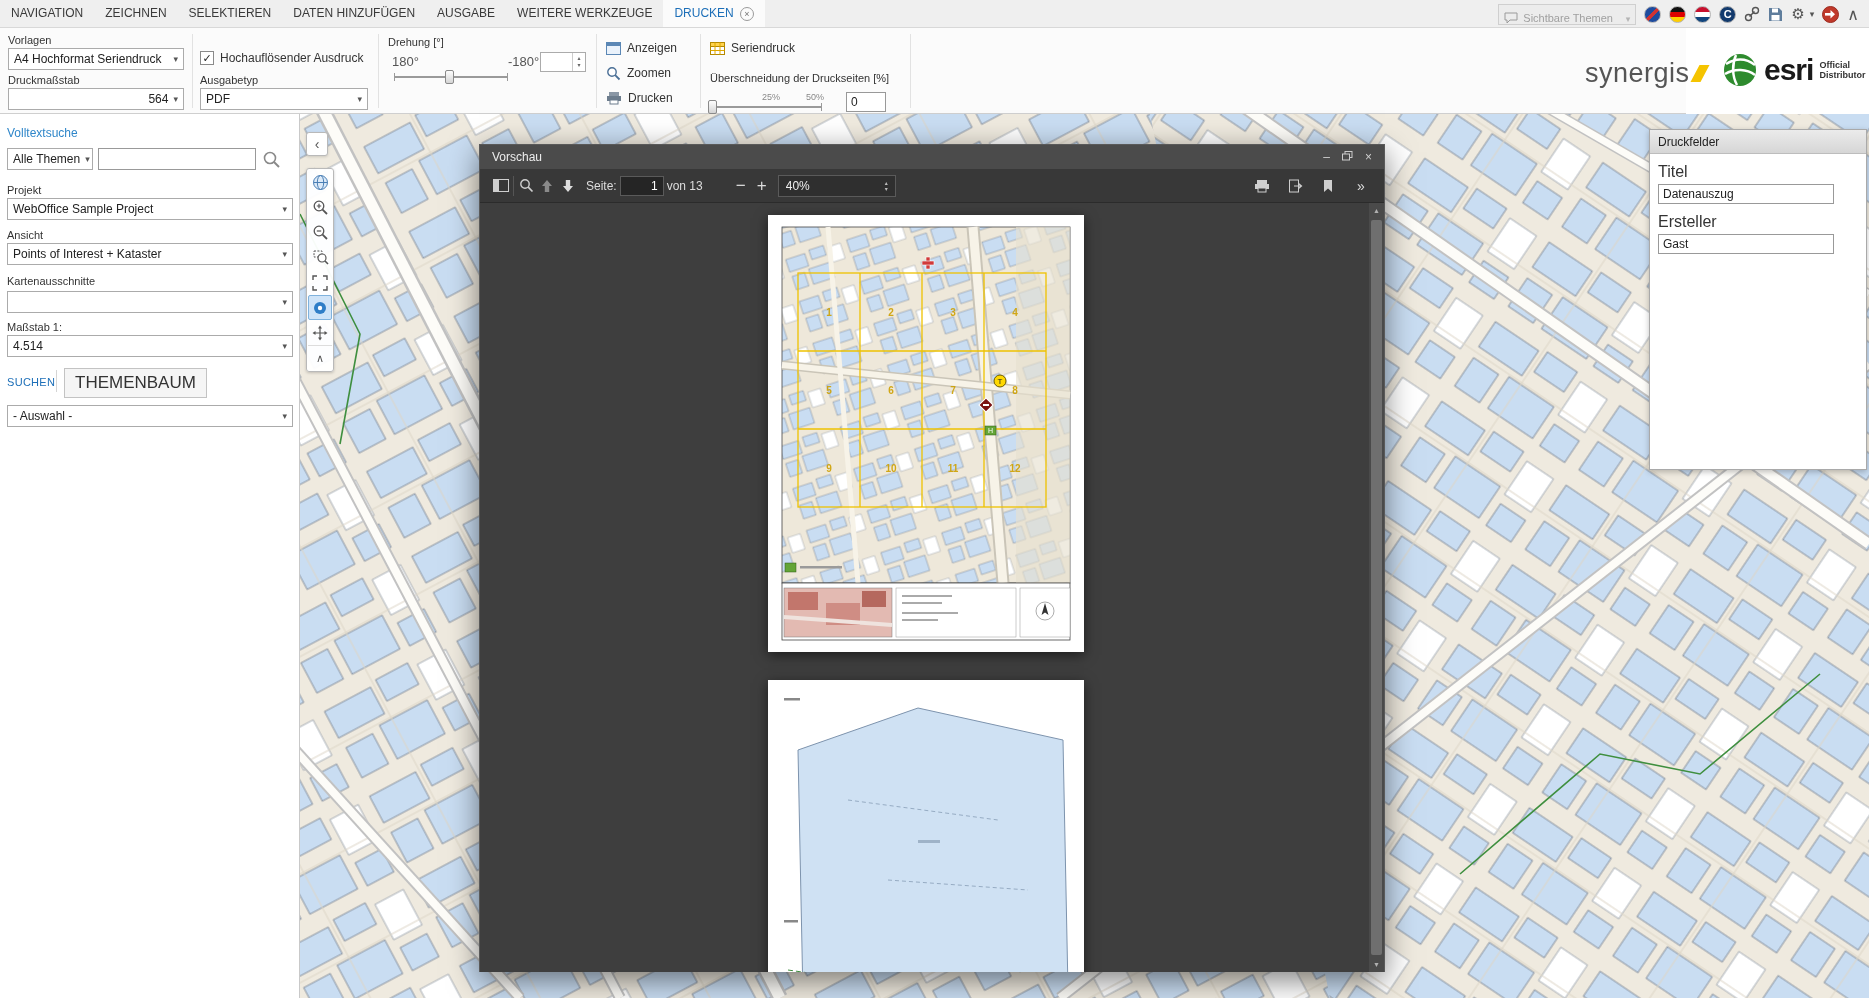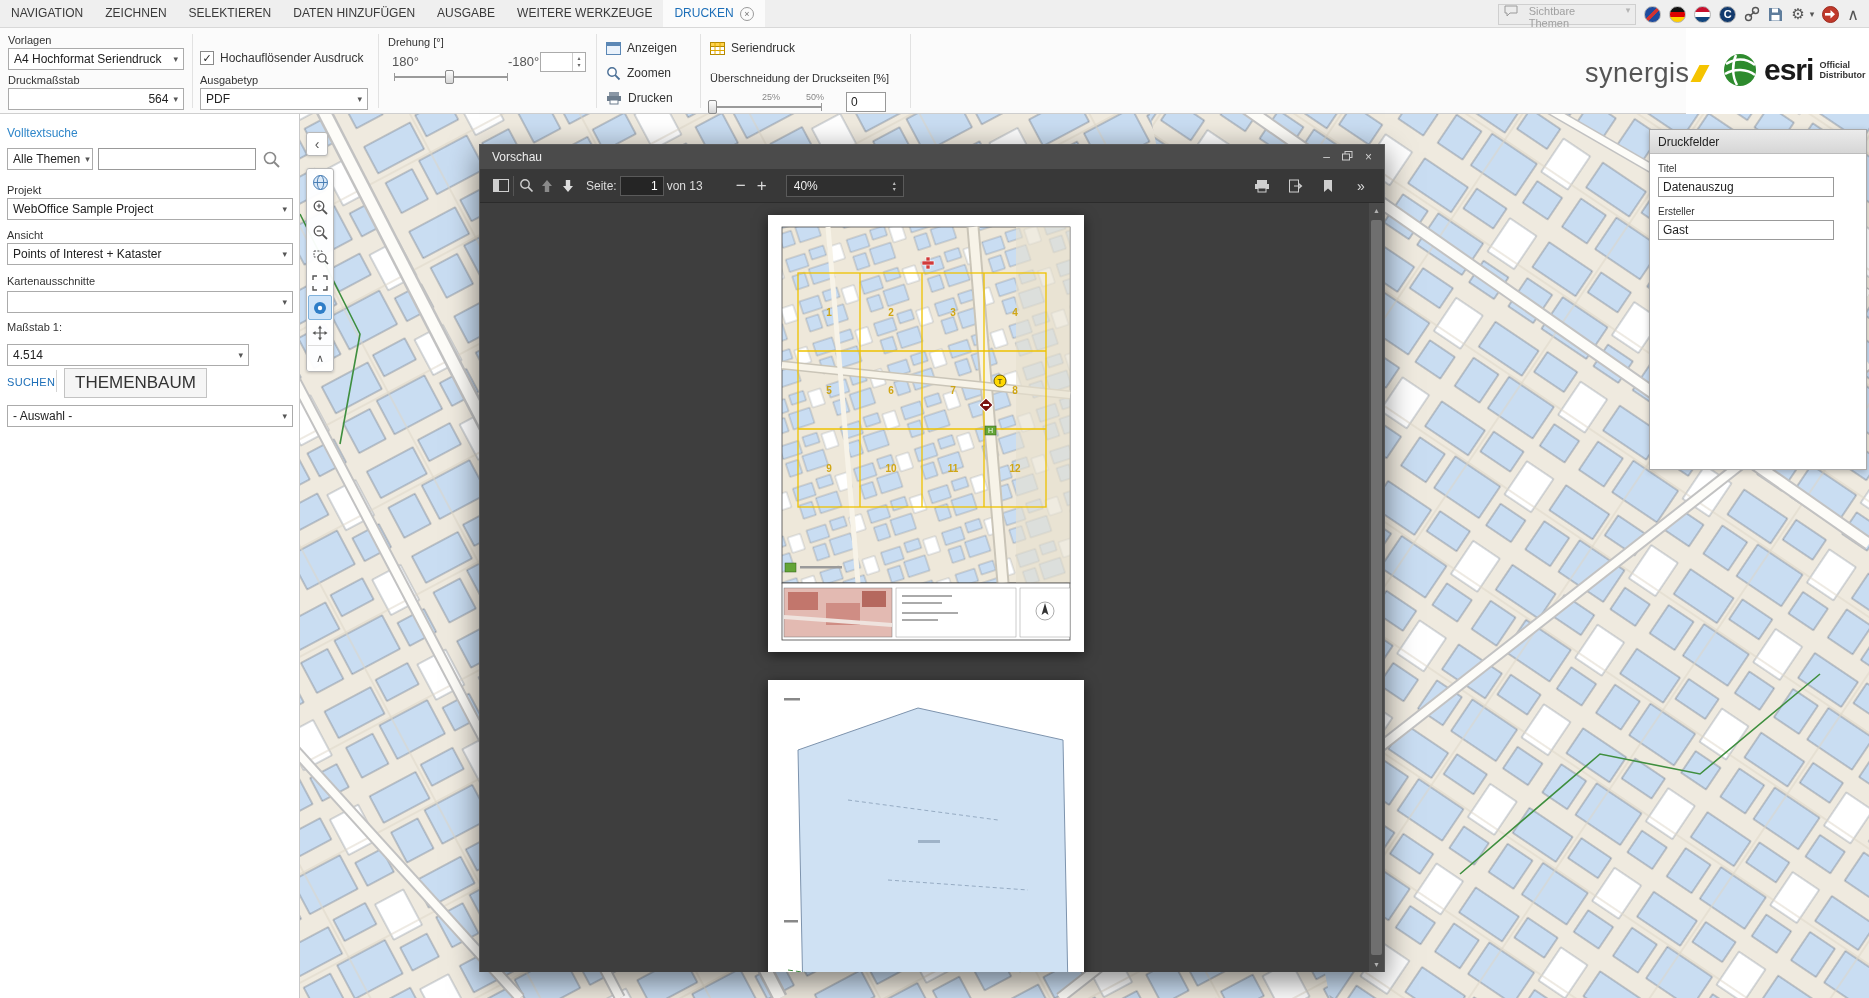--- a/index.html
+++ b/index.html
@@ -8,21 +8,21 @@
 
   
   .tabbar{position:absolute;left:0;top:0;width:1869px;height:28px;background:#efefef;
     border-bottom:1px solid #d8d8d8;display:flex;align-items:center;z-index:50}
   .tab{padding:0 11px;font-size:12px;color:#3a3a3a;line-height:27px;cursor:pointer;white-space:nowrap}
   .tab.active{color:#1d6fb8;background:#fbfbfb;display:flex;align-items:center;gap:6px}
   .tab-close{display:inline-block;width:14px;height:14px;border:1px solid #9a9a9a;border-radius:50%;
     font-size:9px;line-height:12px;text-align:center;color:#777;cursor:pointer}
   .tbr{position:absolute;right:10px;top:3px;display:flex;align-items:center;gap:8px;height:22px}
   .tbr-select{width:138px;height:21px;background:#ececec;border:1px solid #cfcfcf;color:#a0a0a0;
-    font-size:11px;display:flex;align-items:flex-start;gap:11px;padding:0 5px}
+    font-size:11px;display:flex;align-items:flex-end;gap:5px;padding:0 5px}
   .tbr-select .caret{margin-left:auto;color:#b5b5b5}
   .circ{width:17px;height:17px;border-radius:50%;border:1px solid #b5b5b5;cursor:pointer;overflow:hidden}
   .flag-en{background:linear-gradient(135deg,#1e4b9e 42%,#d03434 42% 58%,#1e4b9e 58%)}
   .flag-de{background:linear-gradient(#111 33%,#d00 33% 66%,#ffce00 66%)}
   .flag-nl{background:linear-gradient(#c8102e 33%,#fff 33% 66%,#11457e 66%)}
   .cop{background:#123a6d;color:#fff;font-size:11px;font-weight:bold;display:flex;align-items:center;justify-content:center}
   .redic{background:#c0392b;border:1px solid #9c2b20;display:flex;align-items:center;justify-content:center}
   .ic{display:flex;align-items:center;justify-content:center;cursor:pointer;color:#555}
   .gearglyph{font-size:15px;color:#555}
 
@@ -78,40 +78,40 @@
     font-size:12px;color:#ededed}
   .dlg-winbtns{margin-left:auto;display:flex;gap:12px;color:#cfcfcf;font-size:12px;align-items:center}
   .dlg-winbtns span{cursor:pointer}
   .dlg-toolbar{height:34px;background:#383838;border-bottom:1px solid #2b2b2b;display:flex;
     align-items:center;gap:3px;padding:0 12px;color:#ddd;font-size:12px;position:relative}
   .dtb-btn{display:flex;align-items:center;justify-content:center;min-width:18px;height:24px;cursor:pointer;color:#ddd;font-size:15px}
   .dtb-sep{width:1px;height:20px;background:#555}
   .dtb-input{width:44px;height:20px;background:#252525;border:1px solid #5a5a5a;color:#fff;
     font-size:12px;text-align:right;padding:0 5px;font-family:inherit}
   .dtb-select{width:118px;height:22px;background:#2f2f2f;border:1px solid #5a5a5a;display:flex;
-    align-items:center;padding:0 7px;font-size:12px;color:#eee;cursor:pointer;margin-left:12px}
+    align-items:center;padding:0 7px;font-size:12px;color:#eee;cursor:pointer;margin-left:4px}
   .spins{margin-left:auto;display:flex;flex-direction:column;font-size:6px;line-height:6px;color:#bbb}
   .dtb-right{position:absolute;right:14px;top:0;height:34px;display:flex;align-items:center;gap:15px}
   .dlg-content{position:relative;height:769px;overflow:hidden;background:#3e3e3e}
   .page{position:absolute;left:288px;width:316px;background:#fff;box-shadow:0 3px 12px rgba(0,0,0,.55)}
   .gridnums{position:absolute;left:30px;top:58px;width:248px;height:234px;display:grid;
     grid-template-columns:repeat(4,1fr);grid-template-rows:repeat(3,1fr);pointer-events:none}
   .gridnums span{display:flex;align-items:center;justify-content:center;color:rgba(205,160,0,.9);
     font-size:10px;font-weight:bold}
   .vsb{position:absolute;right:0;top:0;width:15px;height:100%;background:#4a4a4a;z-index:5}
   .vsb-arrow{position:absolute;left:0;width:15px;height:15px;color:#b0b0b0;font-size:7px;
     text-align:center;line-height:15px;cursor:pointer}
   .vsb-thumb{position:absolute;left:2px;right:2px;top:17px;bottom:17px;background:#6f6f6f;border-radius:2px;cursor:pointer}
 
   
   .dfpanel{position:absolute;left:1649px;top:129px;width:218px;height:341px;background:#fff;
     border:1px solid #a9a9a9;z-index:25;box-shadow:0 2px 6px rgba(0,0,0,.25)}
   .df-header{height:24px;background:linear-gradient(#ebebeb,#d6d6d6);border-bottom:1px solid #bdbdbd;
     font-size:12px;color:#222;display:flex;align-items:center;padding:0 8px}
-  .df-label{font-size:10px;color:#333;margin:9px 0 3px 8px}
+  .df-label{font-size:16px;color:#333;margin:9px 0 3px 8px}
   .df-input{margin-left:8px;width:176px;height:20px;border:1px solid #999;font-size:12px;
     padding:0 4px;font-family:inherit;color:#222}
 </style>
 </head>
 <body>
 
 <svg class="mapsvg" width="1869" height="884" viewBox="0 0 1869 884">
   <defs>
     <pattern id="pb1" width="150" height="96" patternUnits="userSpaceOnUse" patternTransform="rotate(-28)">
       <rect width="150" height="96" fill="#efeadf"></rect>
@@ -334,21 +334,21 @@
     <span class="caret">▾</span>
   </div>
 
   <span class="abs plabel" style="left:7px;top:161px">Kartenausschnitte</span>
   <div class="select abs" style="left:7px;top:177px;width:286px">
     <span></span>
     <span class="caret">▾</span>
   </div>
 
   <span class="abs plabel" style="left:7px;top:207px">Maßstab 1:</span>
-  <div class="select abs" style="left:7px;top:230px;width:242px">
+  <div class="select abs" style="left:7px;top:221px;width:286px">
     <span>4.514</span>
     <span class="caret">▾</span>
   </div>
 
   <span class="abs ltab-a" style="left:7px;top:262px">SUCHEN</span>
   <span class="abs" style="left:56px;top:256px;width:1px;height:22px;background:#d5d5d5"></span>
   <span class="abs ltab-b" style="left:64px;top:254px">THEMENBAUM</span>
 
   <div class="select abs" style="left:7px;top:291px;width:286px">
     <span>- Auswahl -</span>

